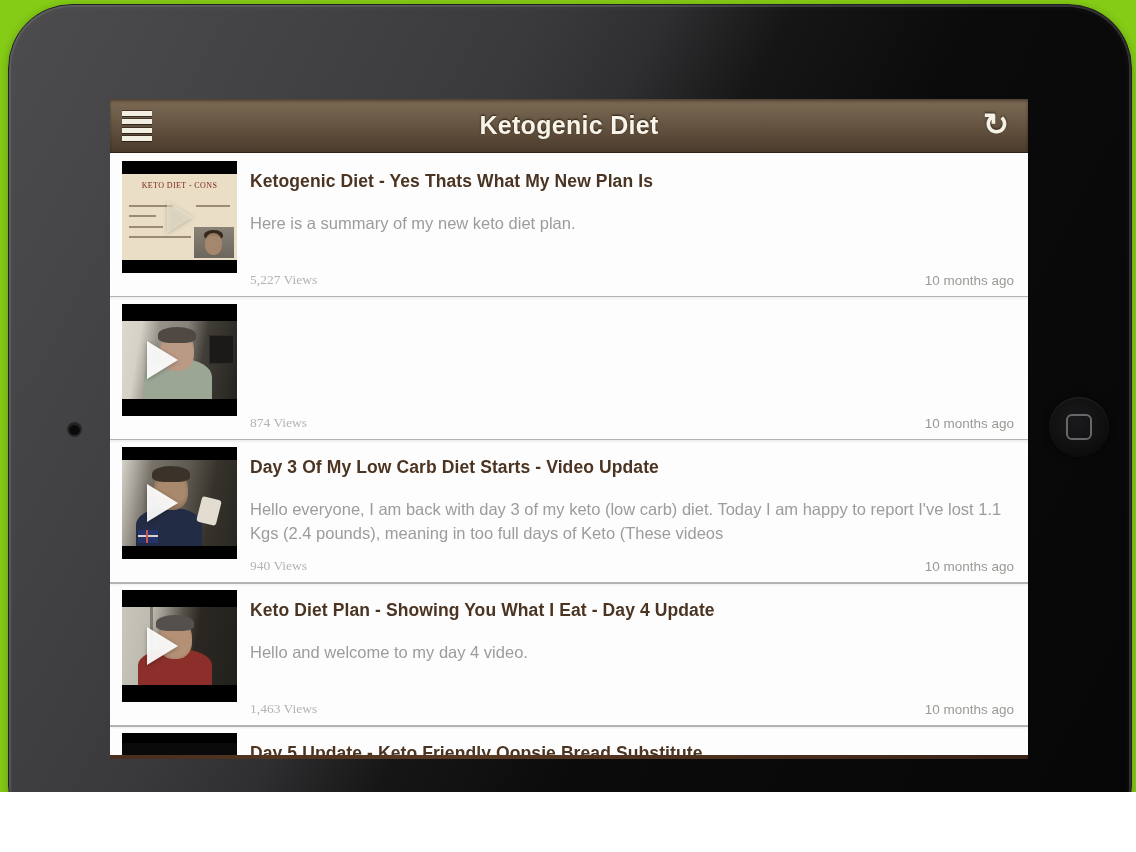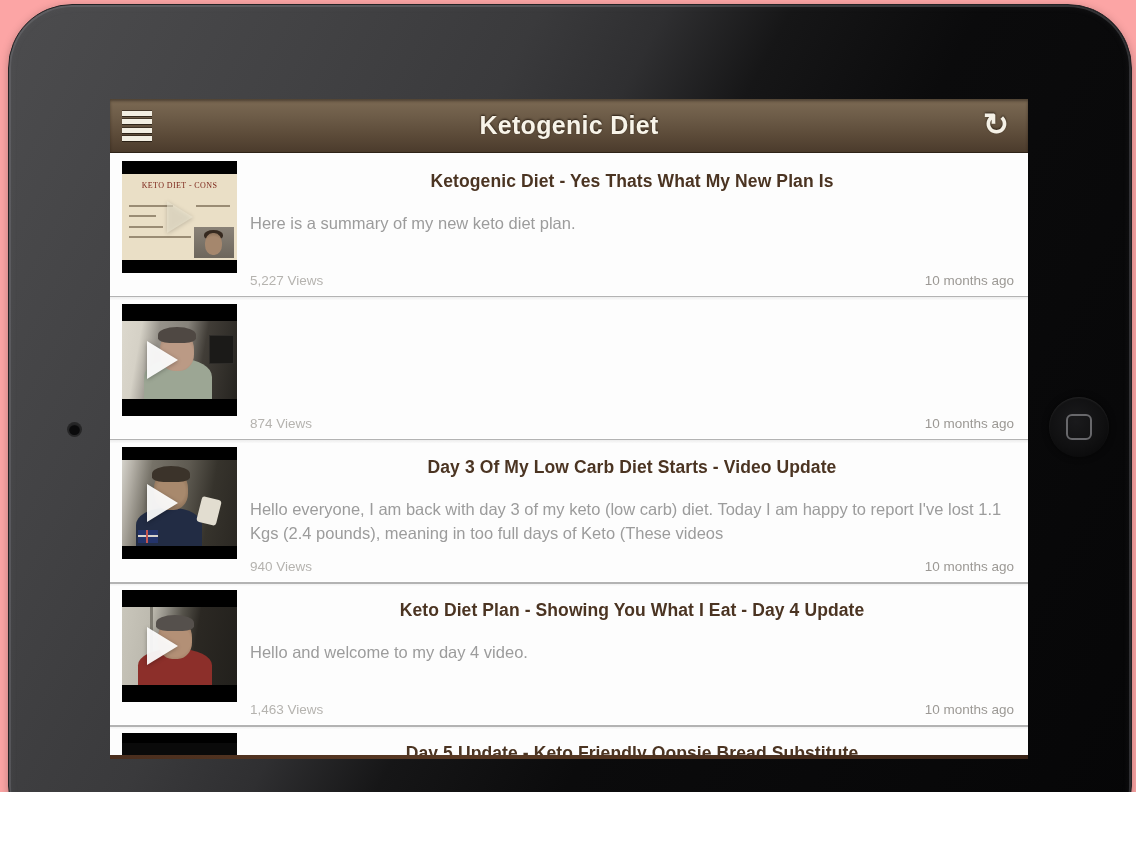--- a/index.html
+++ b/index.html
@@ -1,16 +1,16 @@
 <!DOCTYPE html>
 <html><head>
 <meta charset="utf-8">
 <style>
   html,body{margin:0;padding:0;background:#ffffff;}
-  .stage{position:relative;width:1136px;height:792px;background:#fca5a5;overflow:hidden;
+  .stage{position:relative;width:1136px;height:792px;background:#84cc16;overflow:hidden;
          font-family:"Liberation Sans",sans-serif;}
 
   
   .tablet{position:absolute;left:8px;top:4px;width:1122px;height:844px;border-radius:64px;
           background:linear-gradient(118deg,#4c4c4e 0%,#424244 20%,#3a3a3c 34%,#2f2f31 42%,#161617 50%,#0b0b0c 62%,#060607 100%);
           border:1px solid #232325;
           box-shadow:inset 0 0 0 2px rgba(130,130,136,0.30), inset 0 0 10px rgba(150,150,155,0.12), 0 2px 8px rgba(0,0,0,0.25);}
   .camera{position:absolute;left:60px;top:419px;width:11px;height:11px;border-radius:50%;
           background:#0a0a0b;box-shadow:0 0 0 2px rgba(20,20,20,0.6), inset 0 1px 1px rgba(255,255,255,0.12);}
   .home-btn{position:absolute;left:1040px;top:392px;width:60px;height:60px;border-radius:50%;
@@ -40,24 +40,24 @@
           text-shadow:0 -1px 2px rgba(30,20,10,0.8);}
 
   
   .video-list{position:relative;background:#fdfdfd;}
   .spacer-top{height:4px;background:#fdfdfd;}
   .row{position:relative;height:138px;background:#fdfdfd;cursor:pointer;}
   .sep{height:5px;background:linear-gradient(180deg,#ffffff 0 1px,#b3b3b3 1px 2.5px,#efefef 2.5px,#fafafa);}
   .thumb{position:absolute;left:12px;top:4px;width:115px;height:112px;background:#000;overflow:hidden;}
   .tv{position:absolute;left:0;right:0;}
   .meta{position:absolute;left:140px;top:0;right:14px;bottom:0;}
-  .vtitle{margin-top:14px;font-size:17.5px;font-weight:bold;color:#4b3422;letter-spacing:.1px;text-align:center;}
+  .vtitle{margin-top:14px;font-size:17.5px;font-weight:bold;color:#4b3422;letter-spacing:.1px;}
   .vdesc{margin-top:20px;font-size:16.5px;line-height:1.45;color:#9c9c9c;}
   .vfoot{position:absolute;left:0;right:0;bottom:7px;font-size:13.5px;}
-  .views{color:#b5b3af;}
+  .views{color:#b5b3af;font-family:Liberation Serif, serif;}
   .age{position:absolute;right:0;bottom:0;color:#9c9995;}
 
   
   .play{position:absolute;width:0;height:0;border-top:19px solid transparent;border-bottom:19px solid transparent;
         border-left:31px solid rgba(255,255,255,0.93);filter:drop-shadow(0 1px 2px rgba(0,0,0,0.3));
         left:22%;top:50%;transform:translateY(-50%);z-index:5;}
   .play.pale{border-left-color:rgba(236,229,208,0.62);left:50%;transform:translate(-50%,-50%);
         border-top-width:16px;border-bottom-width:16px;border-left-width:26px;}
 
   

